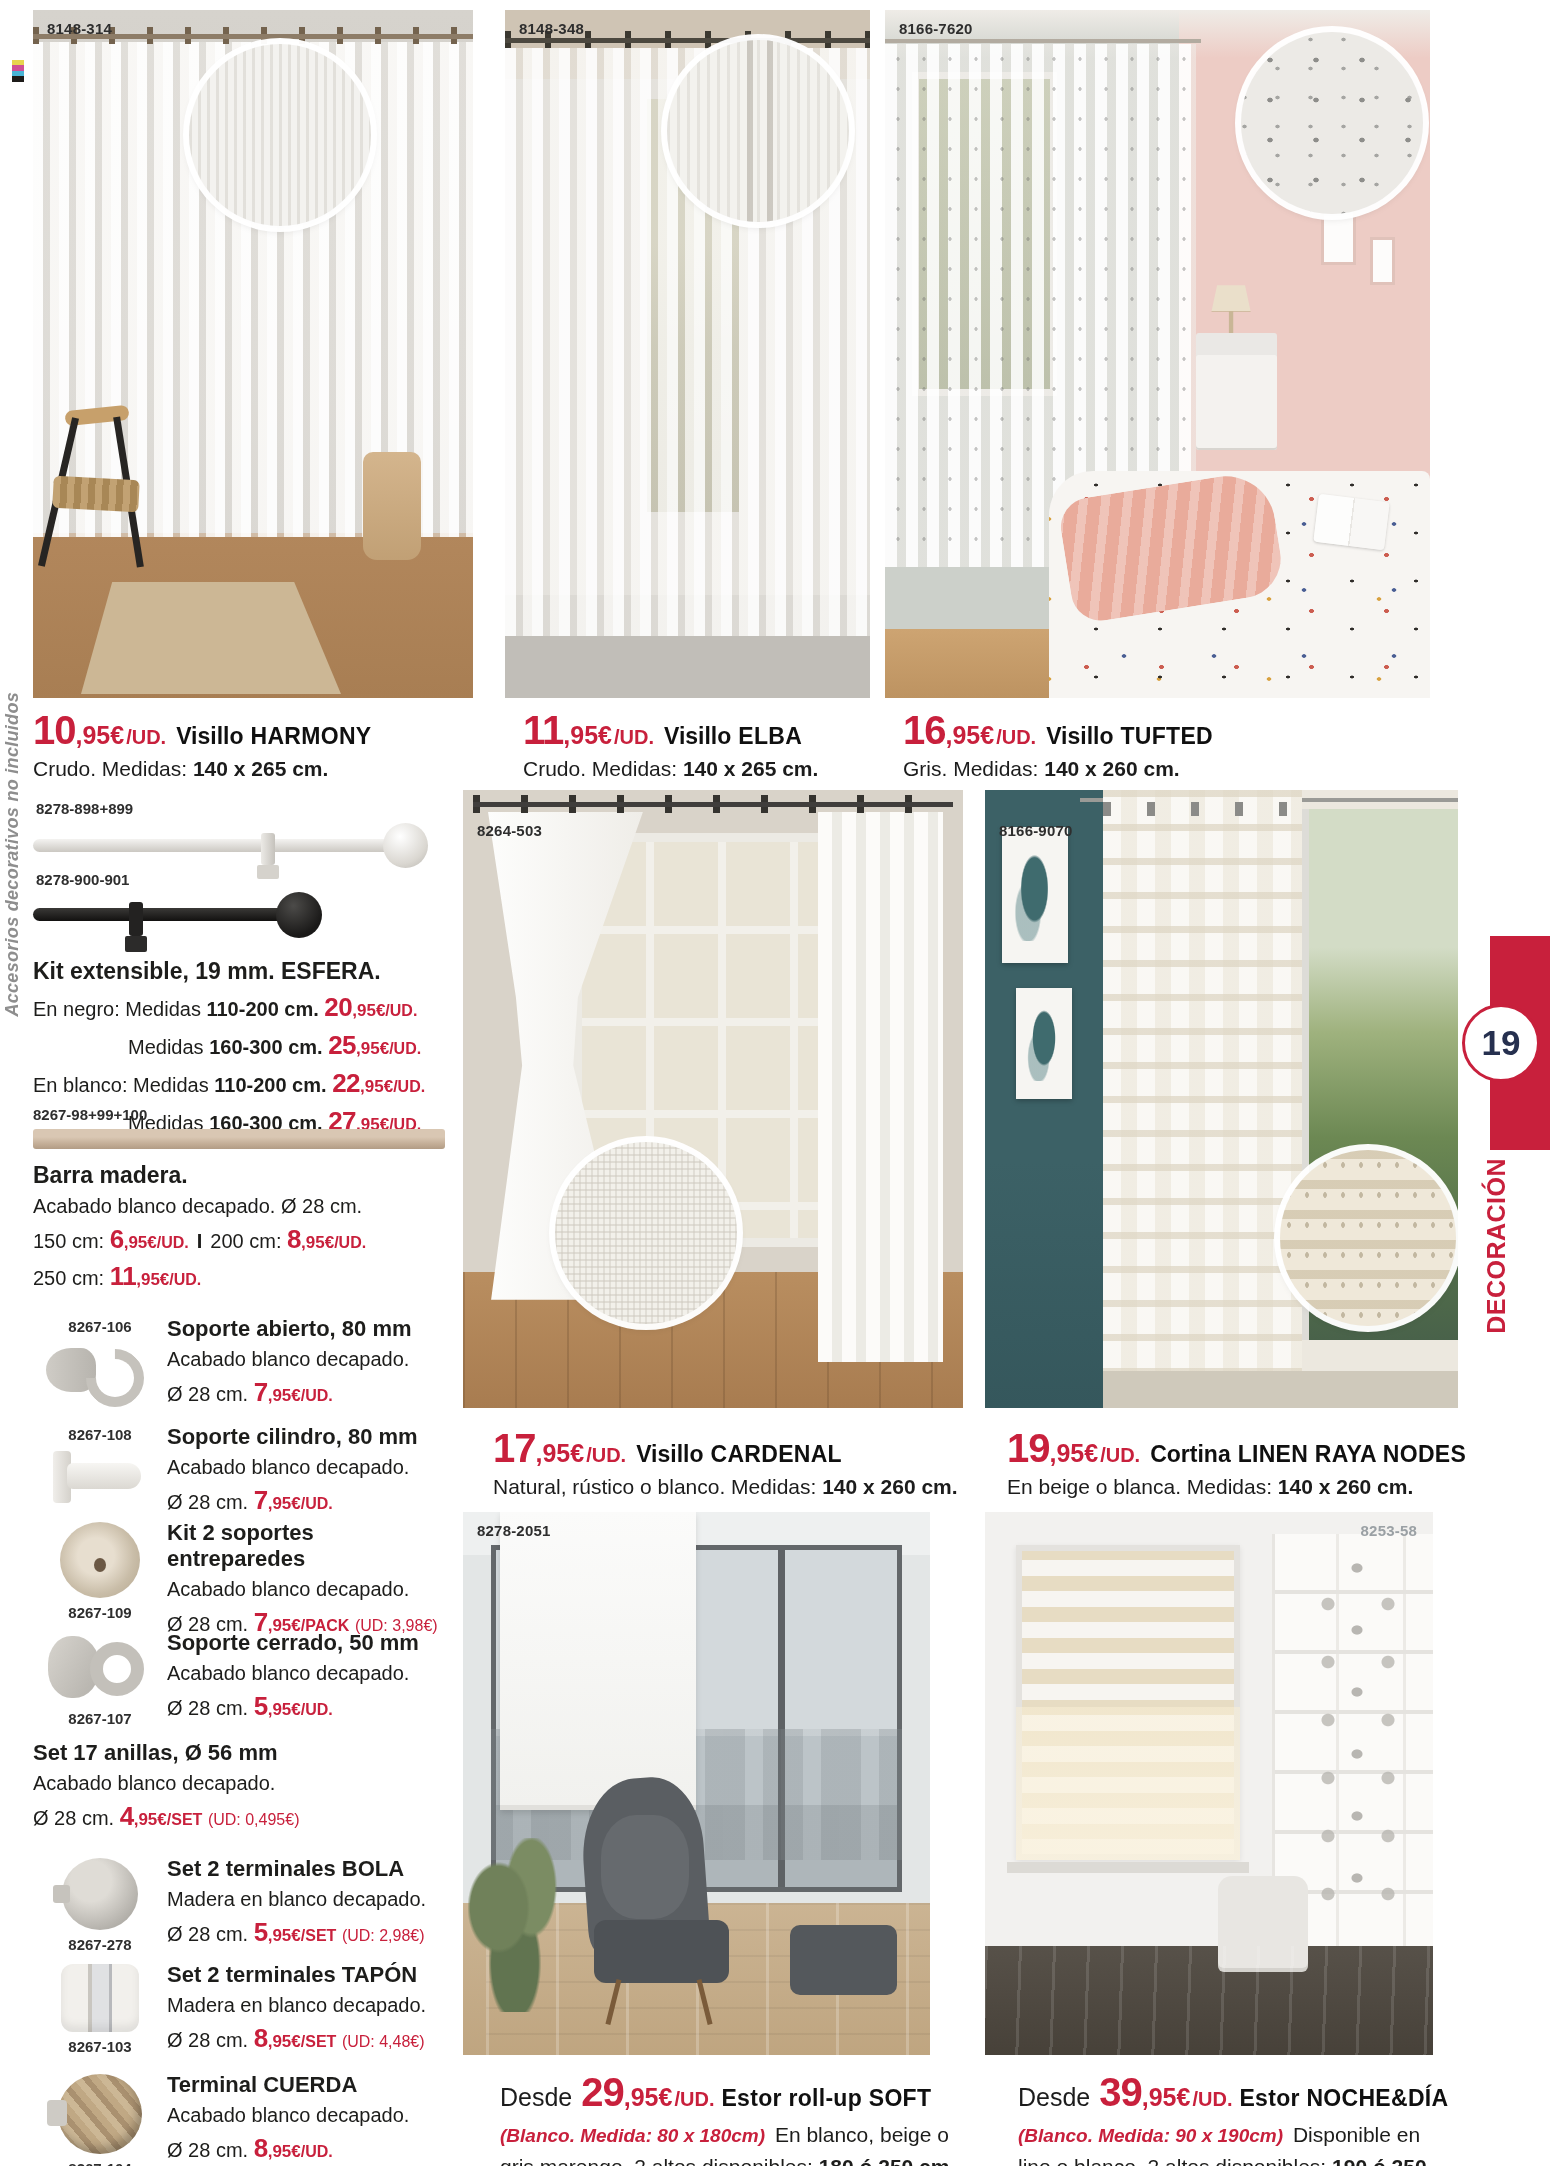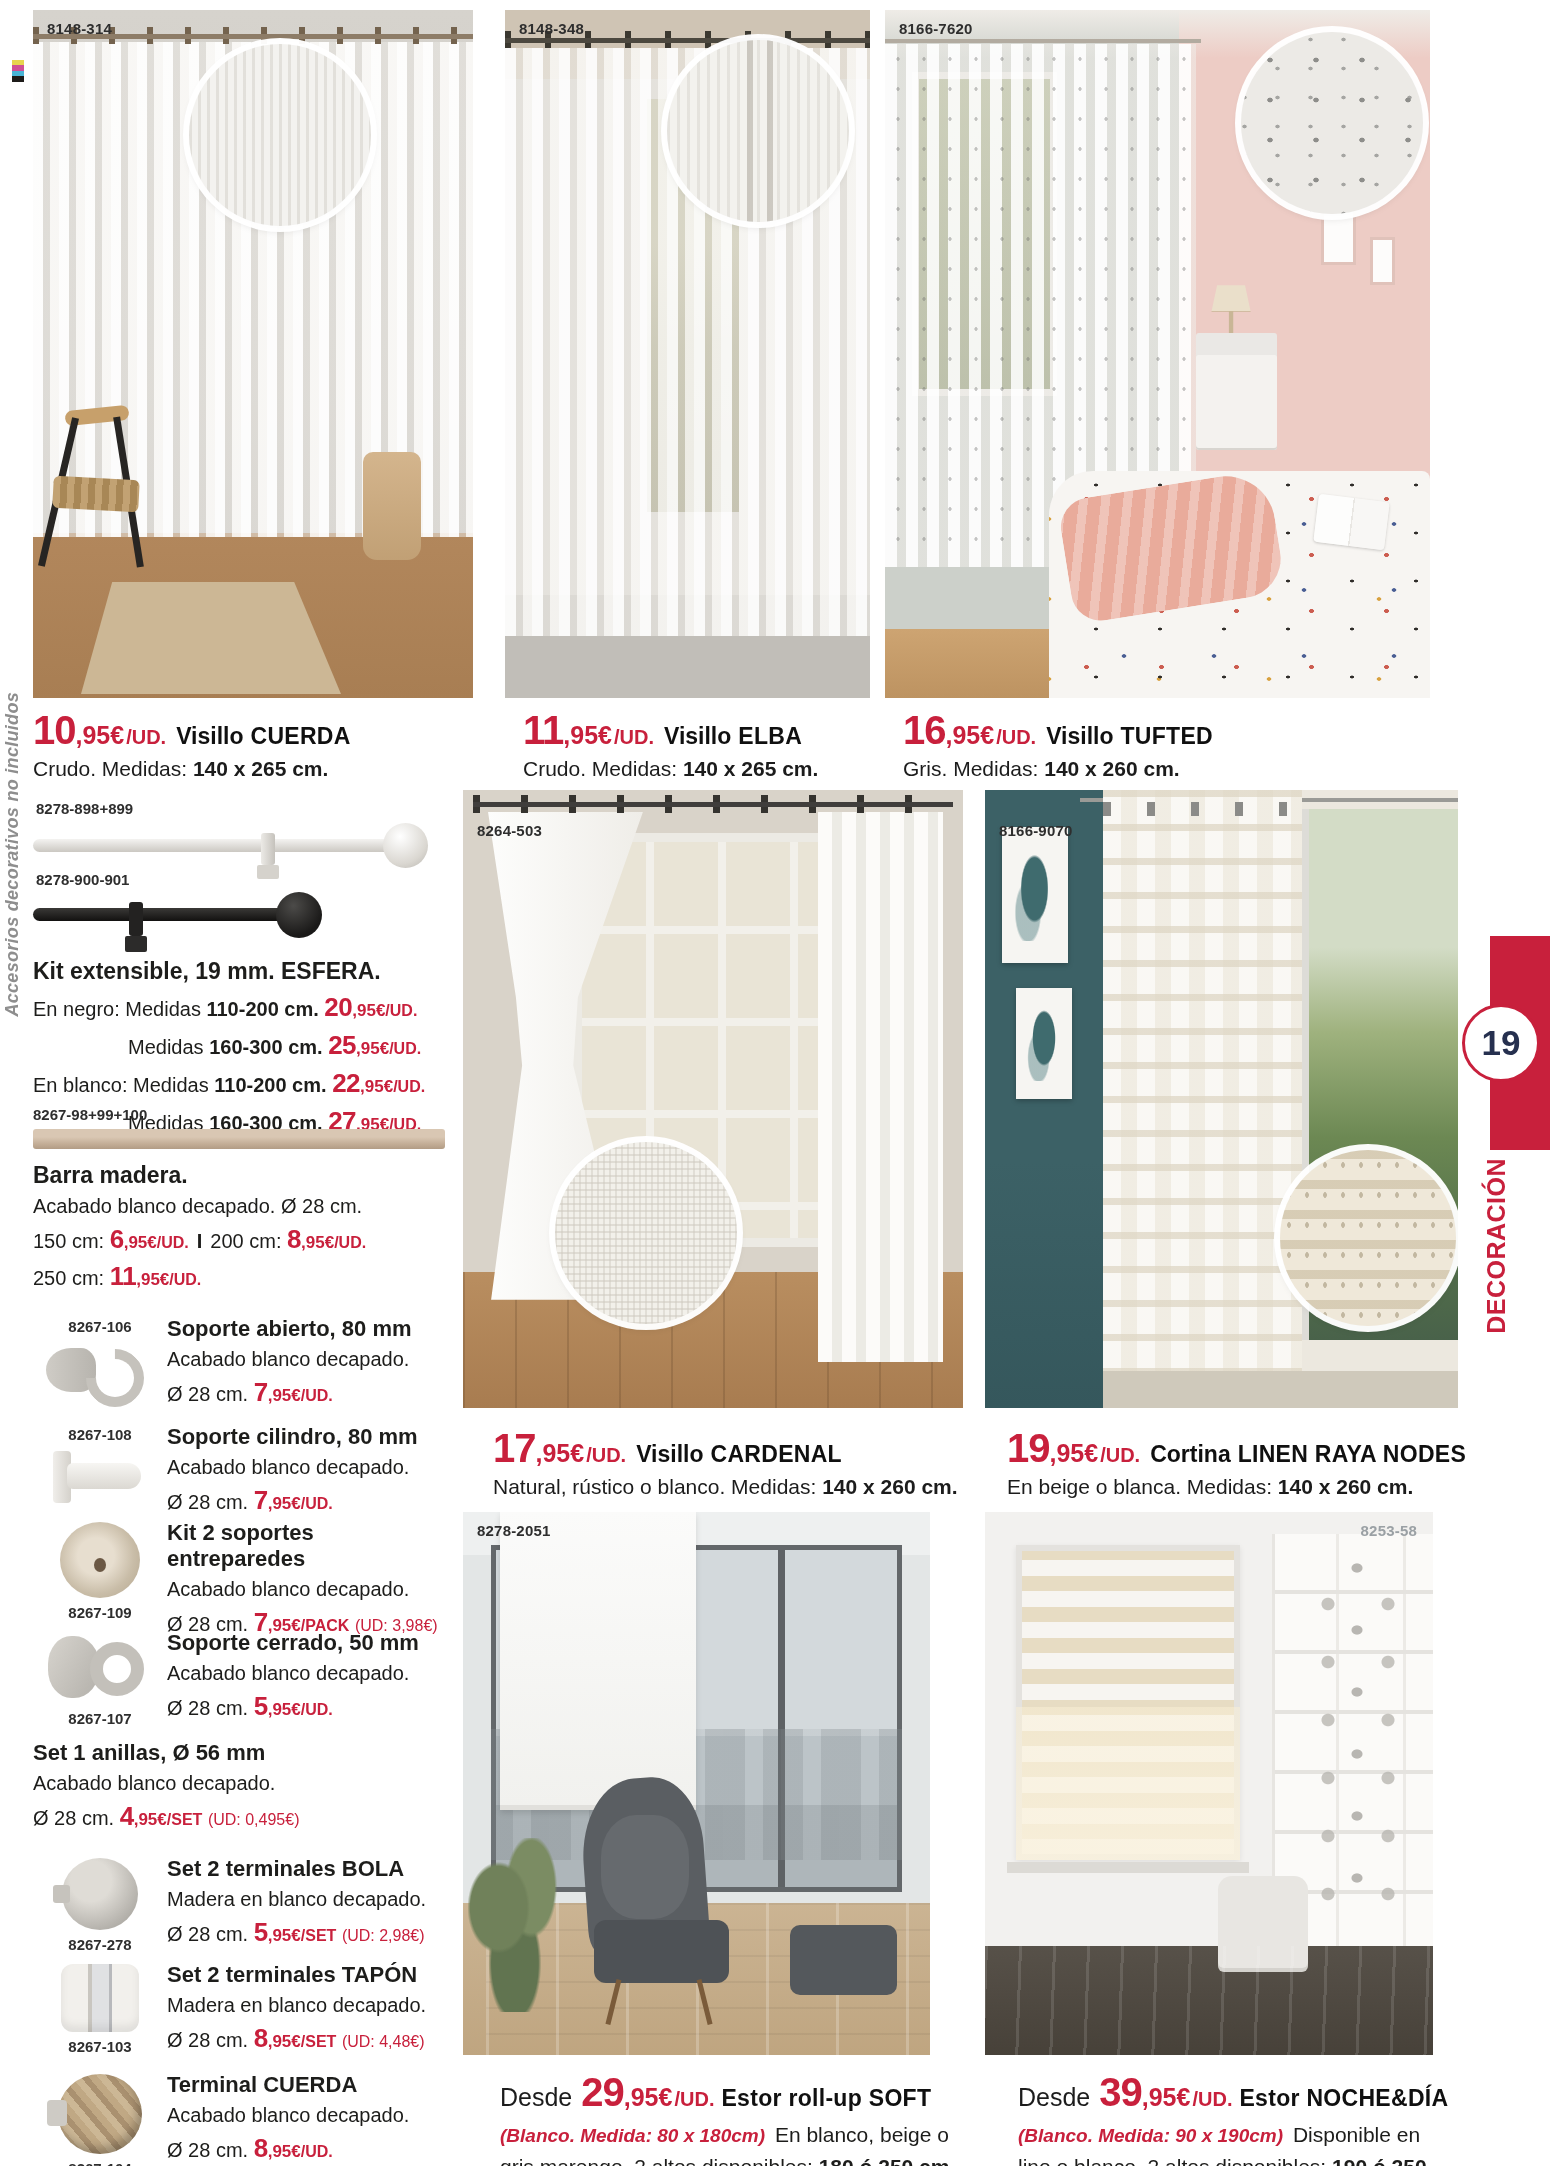--- a/index.html
+++ b/index.html
@@ -330,21 +330,21 @@
   <div class="book"></div>
   <div class="zoomc"></div>
 </div>
 
 <div class="cap" id="cap1">
   <div class="pl">
     <span class="p-int">10</span>
       <span class="p-dec">,95€</span>
       <span class="p-per">/UD.</span>
       <span class="t-pre">Visillo</span>
-      <span class="t-name">CUERDA</span>
+      <span class="t-name">HARMONY</span>
   </div>
   <div class="desc"><span>Crudo. Medidas:</span> <b>140 x 265 cm.</b></div>
 </div>
 
 <div class="cap" id="cap2">
   <div class="pl">
     <span class="p-int">11</span>
       <span class="p-dec">,95€</span>
       <span class="p-per">/UD.</span>
       <span class="t-pre">Visillo</span>
@@ -450,21 +450,21 @@
   </div>
   <div class="acc-right">
     <div class="acc-title">Soporte cerrado, 50 mm</div>
     <div class="acc-line">Acabado blanco decapado.</div>
     <div class="acc-price"><span>Ø 28 cm.</span> <span class="kp-int">5</span><span class="kp-dec">,95€</span><span class="kp-per">/UD.</span> <span class="acc-extra"></span></div>
   </div>
 </div>
 
 <div class="acc-item" style="top:1740px">
   <div class="acc-right">
-    <div class="acc-title">Set 1 anillas, Ø 56 mm</div>
+    <div class="acc-title">Set 17 anillas, Ø 56 mm</div>
     <div class="acc-line">Acabado blanco decapado.</div>
     <div class="acc-price"><span>Ø 28 cm.</span> <span class="kp-int">4</span><span class="kp-dec">,95€</span><span class="kp-per">/SET</span> <span class="acc-extra">(UD: 0,495€)</span></div>
   </div>
 </div>
 
 <div class="acc-item" style="top:1856px">
   <div class="acc-left">
     <div class="icon icon-ball"></div>
     <div class="acc-code">8267-278</div>
   </div>

